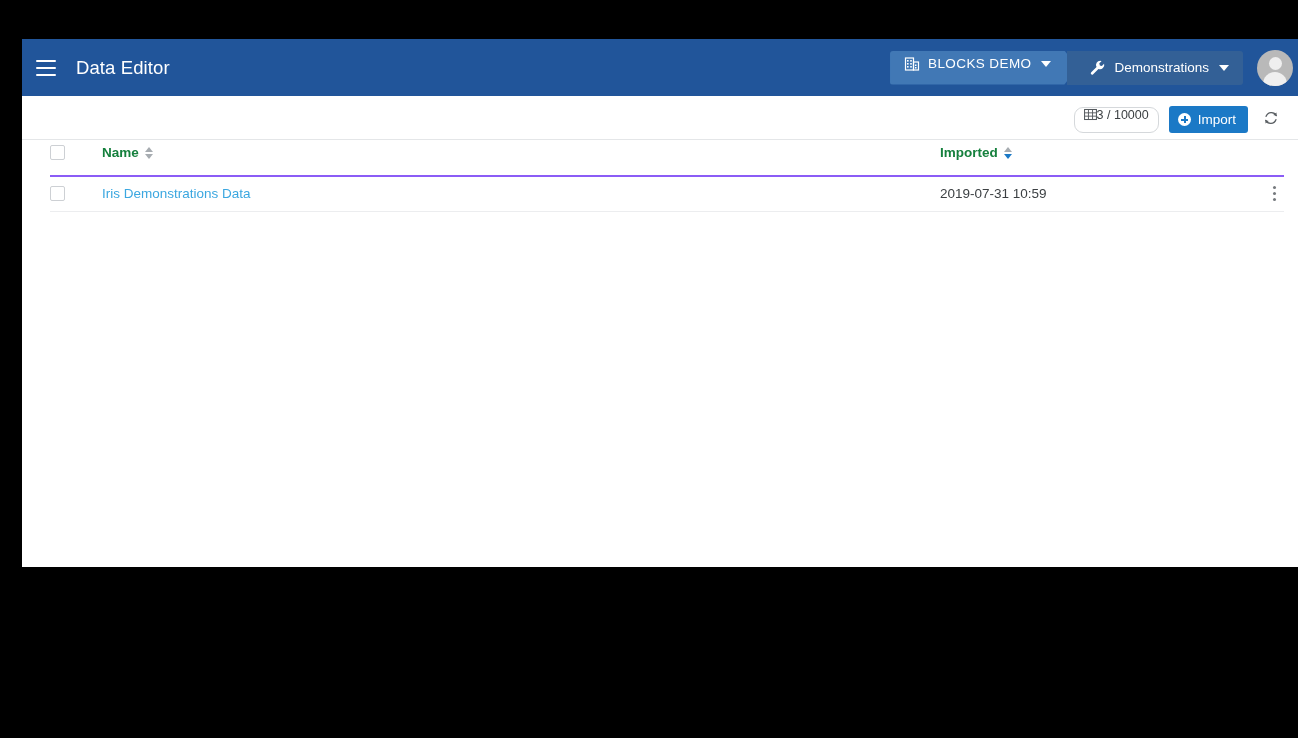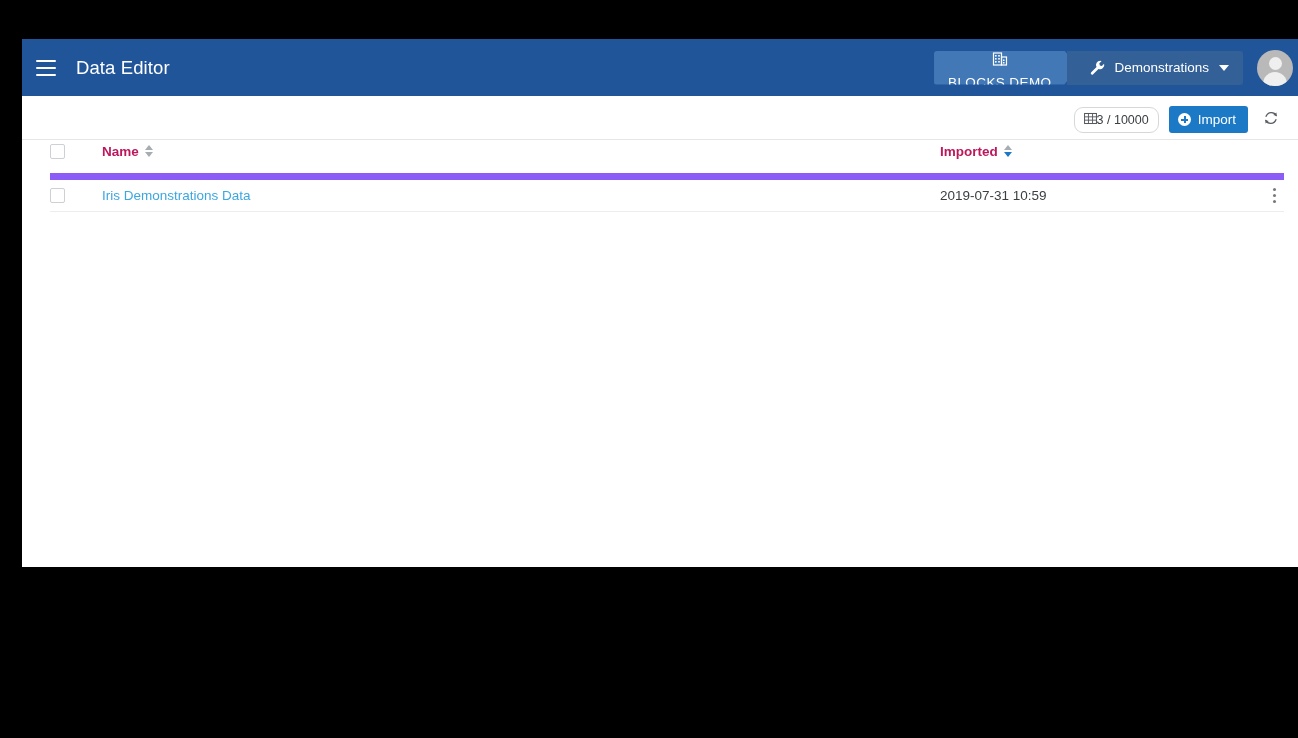--- a/index.html
+++ b/index.html
@@ -73,21 +73,20 @@
     color: #ffffff;
     font-size: 13.5px;
     cursor: pointer;
     white-space: nowrap;
   }
   .crumb-a {
     background: #4178b5;
     padding: 0 26px 8px 14px;
     border-radius: 3px 0 0 3px;
     clip-path: polygon(0 0, calc(100% - 13px) 0, 100% 50%, calc(100% - 13px) 100%, 0 100%);
-    flex-direction: column;
   }
   .crumb-b {
     background: #336096;
     padding: 0 14px 0 22px;
     margin-left: -10px;
     border-radius: 0 3px 3px 0;
   }
   .crumb-label { font-size: 13.5px; }
   .crumb-a .crumb-label { letter-spacing: .4px; }
   .caret {
@@ -151,21 +150,21 @@
   }
 
   .tools {
     margin-left: auto;
     display: flex;
     align-items: center;
     gap: 10px;
     padding-bottom: 6px;
   }
   .count-badge {
-    display: flex; align-items: center; gap: 0;
+    display: flex; align-items: flex-start; gap: 0;
     border: 1px solid #d5d8db;
     border-radius: 9px;
     height: 26px;
     padding: 0 9px;
     font-size: 12.5px;
     color: #3c4043;
     background: #ffffff;
     white-space: nowrap;
     cursor: default;
   }
@@ -209,23 +208,23 @@
   th, td { text-align: left; vertical-align: middle; }
 
   col.c-check { width: 52px; }
   col.c-name  { width: auto; }
   col.c-date  { width: 300px; }
   col.c-menu  { width: 44px; }
 
   thead th {
     height: 36px;
     padding: 0 0 10px 0;
-    border-bottom: 7px solid #8b5cf6;
+    border-bottom: 2px solid #8b5cf6;
     font-size: 13.5px;
-    color: #be185d;
+    color: #15803d;
     font-weight: bold;
   }
   .th-inner { display: flex; align-items: center; gap: 6px; }
 
   .sorter { display: inline-flex; flex-direction: column; gap: 2px; }
   .sorter i { display: block; width: 0; height: 0; }
   .sorter i.up {
     border-left: 4px solid transparent;
     border-right: 4px solid transparent;
     border-bottom: 5px solid #a7acb1;

